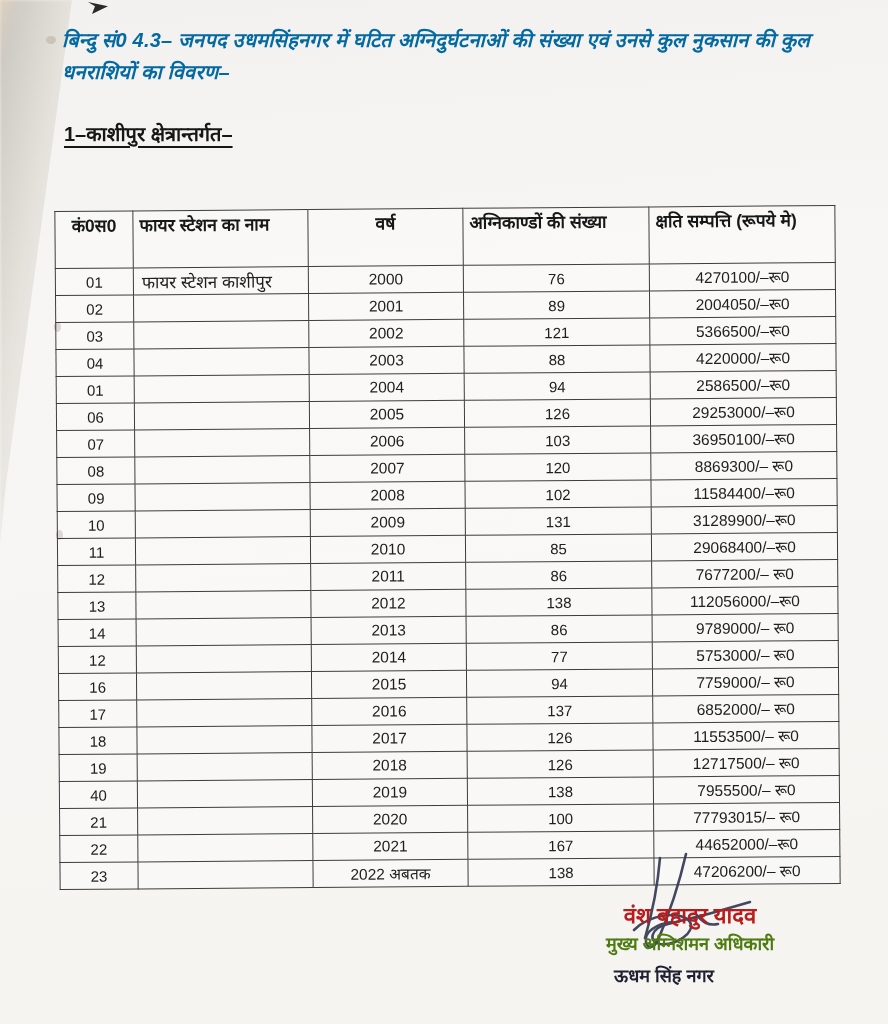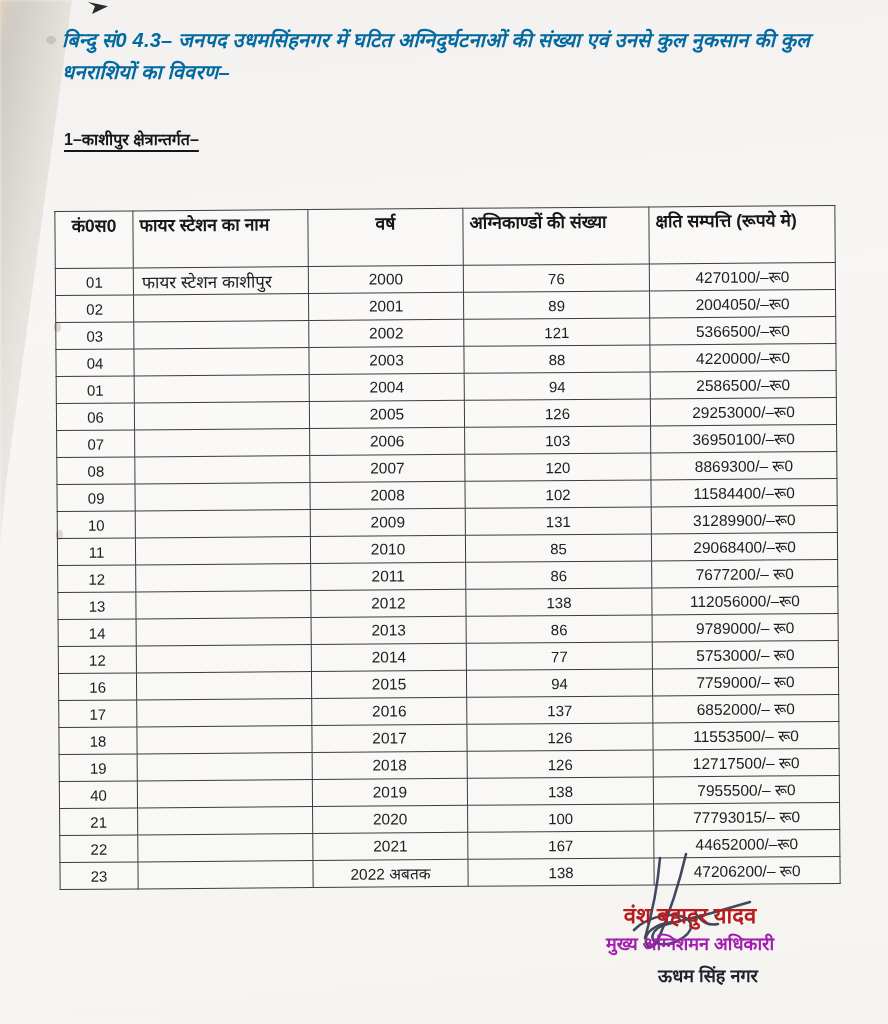--- a/index.html
+++ b/index.html
@@ -37,22 +37,22 @@
   .speck{position:absolute;background:#c9c3ba;border-radius:50%;filter:blur(.5px);}
   
   .heading{
     position:absolute;left:62px;top:24px;width:802px;
     font-size:20px;font-weight:bold;line-height:1.62;color:#0369a1;
     letter-spacing:.2px;
     font-style:italic;
   }
   .section-title{
     position:absolute;left:64px;top:120px;
-    font-size:16px;font-weight:bold;color:#161616;
-    text-decoration:underline;text-decoration-thickness:2px;text-underline-offset:5px;margin-top:8px;
+    font-size:20px;font-weight:bold;color:#161616;
+    text-decoration:underline;text-decoration-thickness:2px;text-underline-offset:5px;
   }
   
   table.fire-table{
     position:absolute;left:57px;top:208px;width:780px;
     border-collapse:collapse;table-layout:fixed;
     transform:rotate(-0.45deg);
     background:rgba(255,255,255,.35);
   }
   .fire-table th,.fire-table td{
     border:1.6px solid #3d3d3d;
@@ -74,24 +74,24 @@
   td.station-cell{text-align:left;font-size:17px;padding-left:8px;}
   td.year-cell,td.damage-cell{font-size:15.5px;}
   
   .scribble{position:absolute;left:598px;top:852px;width:190px;height:112px;}
   .sig-name{
     position:absolute;left:565px;top:899px;width:250px;text-align:center;
     font-size:22px;font-weight:bold;color:#b91c1c;
   }
   .sig-designation{
     position:absolute;left:550px;top:931px;width:280px;text-align:center;
-    font-size:18px;font-weight:bold;color:#a21caf;
+    font-size:18px;font-weight:bold;color:#4d7c0f;
   }
   .sig-location{
-    position:absolute;left:568px;top:963px;width:280px;text-align:center;
+    position:absolute;left:524px;top:963px;width:280px;text-align:center;
     font-size:18px;font-weight:bold;color:#1f2130;
   }
 </style>
 </head>
 <body>
 
 <div class="pen-halo"></div>
 <div class="corner-shadow"></div>
 <div class="pen-artifact"></div>
 <div class="corner-mark"></div>

